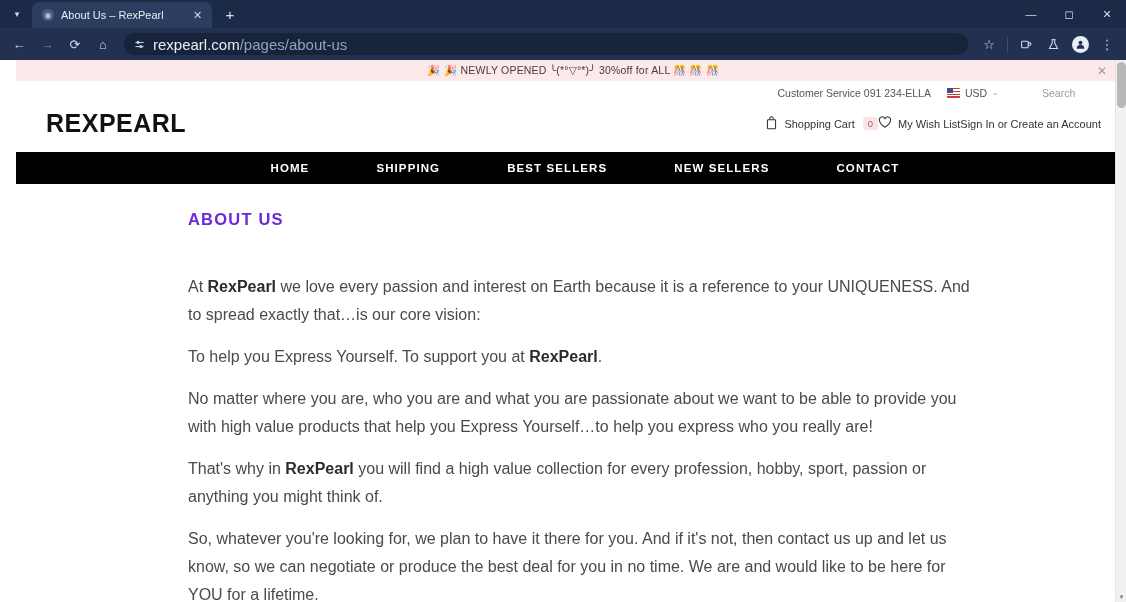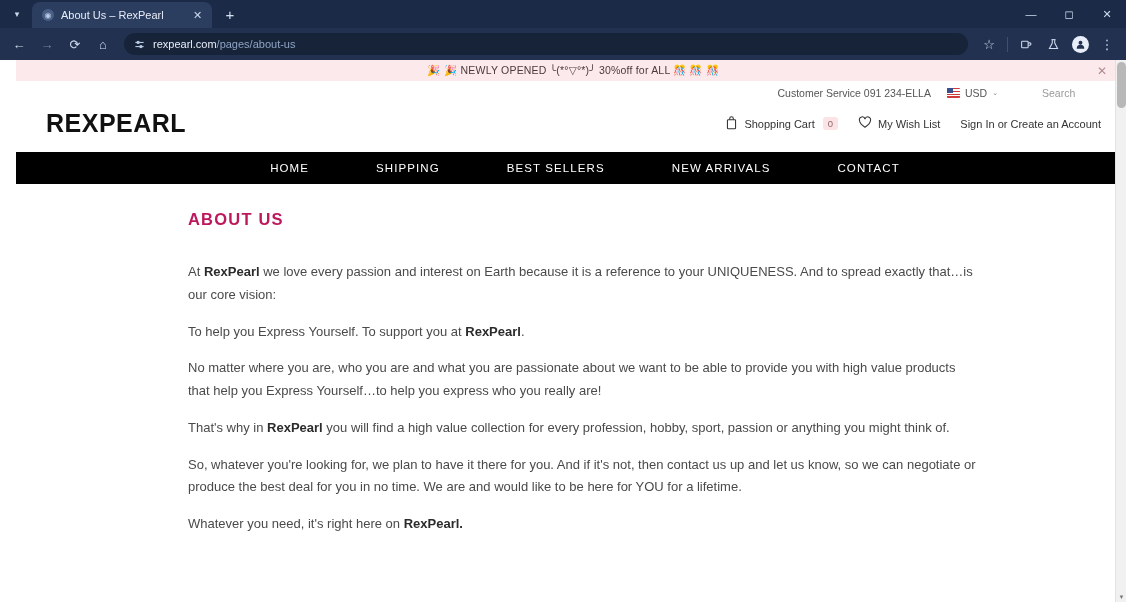--- a/index.html
+++ b/index.html
@@ -70,21 +70,21 @@
     display: flex; align-items: center; justify-content: center;
     color: #cddaef; font-size: 13px; flex: none;
   }
   .tb-btn.dim { color: #6f83a8; }
   .omnibox {
     flex: 1; height: 22px; background: #172338; border-radius: 11px;
     display: flex; align-items: center; gap: 8px;
     padding: 0 10px; margin: 0 6px;
   }
   .omni-icon { color: #b7c7e2; font-size: 10px; display: flex; }
-  .omni-text { font-size: 11px; color: #e8eefa; white-space: nowrap; }
+  .omni-text { font-size: 15px; color: #e8eefa; white-space: nowrap; }
   .omni-text .path { color: #8fa3c4; }
   .tb-right { display: flex; align-items: center; gap: 1px; }
   .tb-sep { width: 1px; height: 15px; background: #3d4f72; margin: 0 4px; }
   .avatar-btn {
     width: 17px; height: 17px; border-radius: 50%;
     background: #e8eef9; display: flex; align-items: center;
     justify-content: center; color: #22314f; font-size: 10px;
   }
 
   
@@ -155,49 +155,49 @@
   
   .logorow {
     display: flex; align-items: center; justify-content: space-between;
     padding: 4px 30px 14px 30px;
   }
   .logo {
     font-size: 25px; font-weight: bold; letter-spacing: .5px;
     color: #111;
   }
   .logo-actions {
-    display: flex; align-items: center; gap: 20px;
+    display: flex; align-items: center; 
     font-size: 11px; color: #333;
   }
   .la { display: flex; align-items: center; gap: 6px; }
   .cart-ico, .heart-ico { font-size: 13px; color: #333; line-height: 1; }
   .badge {
     background: #fbe3e6; color: #8a6a6e; font-size: 9.5px;
     border-radius: 3px; padding: 1px 5px; margin-left: 2px;
   }
 
   
   .nav {
     height: 32px; background: #000;
     display: flex; align-items: center; justify-content: center;
     gap: 44px;
   }
   .nav a {
-    color: #fff; font-size: 11.5px; font-weight: normal;
+    color: #fff; font-size: 11.5px; font-weight: bold;
     letter-spacing: 1.1px; text-decoration: none; margin-left: 23px;
   }
 
   
   .main { padding: 26px 30px 0 172px; background: #fff; }
   .page-title {
     font-size: 16.5px; font-weight: bold; letter-spacing: 1.2px;
-    color: #be185d; margin-bottom: 32px;
+    color: #6d28d9; margin-bottom: 44px;
   }
   .body-copy p {
-    font-size: 13px; line-height: 1.75; color: #4a4a4a;
+    font-size: 16px; line-height: 1.75; color: #4a4a4a;
     margin-bottom: 14px; max-width: 790px;
   }
   .body-copy b { color: #2b2b2b; font-weight: bold; }
 
   
   .sbar {
     position: absolute; right: 0; top: 60px;
     width: 11px; height: 542px; background: #f1f1f1;
     border-left: 1px solid #e2e2e2;
   }
@@ -326,21 +326,21 @@
             <span>My Wish List</span>
           </span>
           <span class="la">Sign In or Create an Account</span>
         </div>
       </div>
 
       <div class="nav">
         <a href="#">HOME</a>
         <a href="#">SHIPPING</a>
         <a href="#">BEST SELLERS</a>
-        <a href="#">NEW ARRIVALS</a>
+        <a href="#">NEW SELLERS</a>
         <a href="#">CONTACT</a>
       </div>
 
       <div class="main">
         <h1 class="page-title">ABOUT US</h1>
         <div class="body-copy" id="body-copy">
             <p><span>At </span><b>RexPearl</b><span> we love every passion and interest on Earth because it is a reference to your UNIQUENESS. And to spread exactly that…is our core vision:</span></p>
             <p><span>To help you Express Yourself. To support you at </span><b>RexPearl</b><span>.</span></p>
             <p><span>No matter where you are, who you are and what you are passionate about we want to be able to provide you with high value products that help you Express Yourself…to help you express who you really are!</span></p>
             <p><span>That's why in </span><b>RexPearl</b><span> you will find a high value collection for every profession, hobby, sport, passion or anything you might think of.</span></p>

